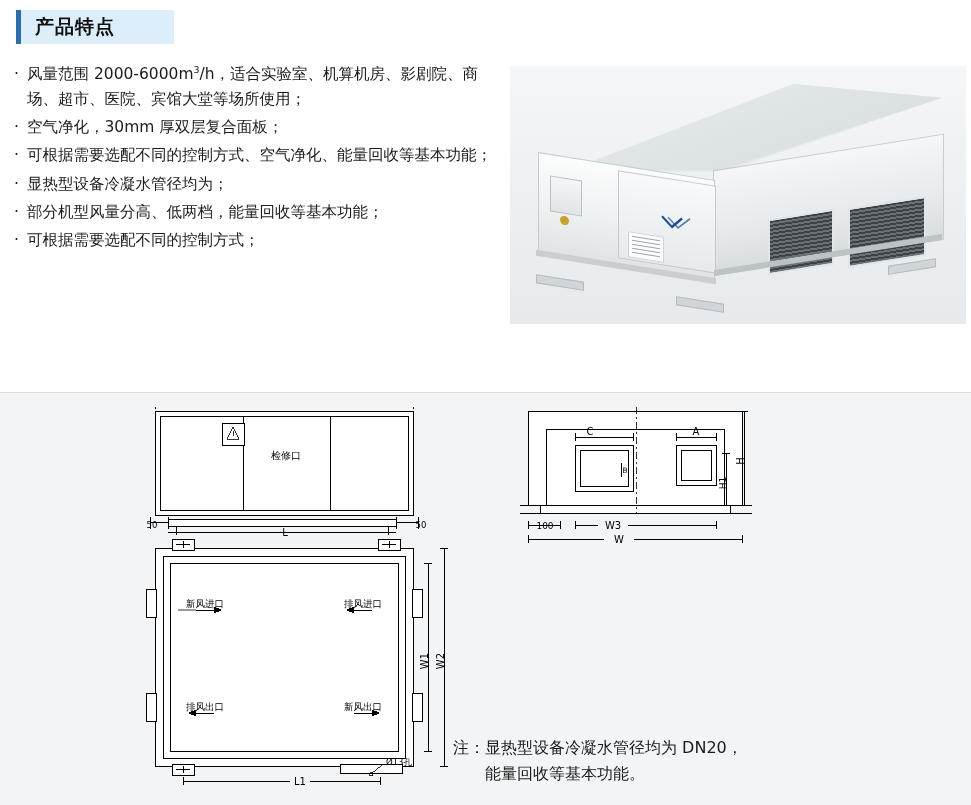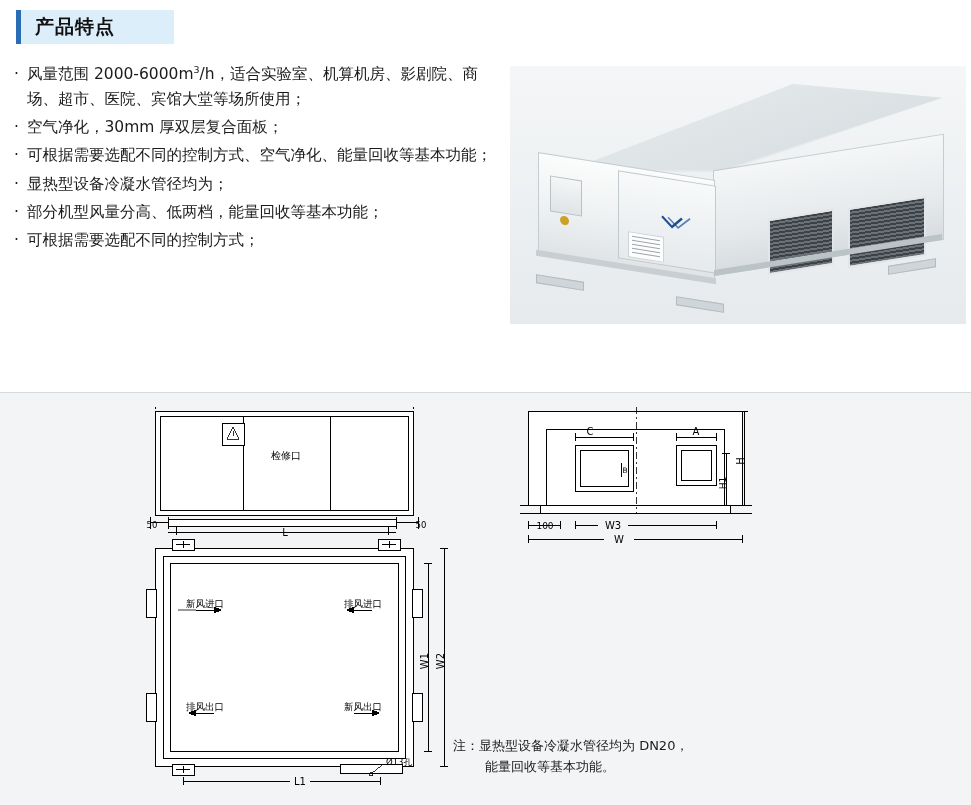--- a/index.html
+++ b/index.html
@@ -201,21 +201,21 @@
     border-top: 1px solid #d8dade;
   }
   .drawing-panel svg { display: block; }
 
   .note {
     position: absolute;
     right: 14px;
     top: 735px;
     width: 340px;
     text-align: left;
-    font-size: 13px;
+    font-size: 16px;
     line-height: 1.65;
     color: #1b1b1b;
     font-family: "DejaVu Sans", "Liberation Sans", sans-serif;
   }
   .note .line2 { padding-left: 32px; display: block; }
 </style>
 </head>
 <body>
 
 <div class="page">

